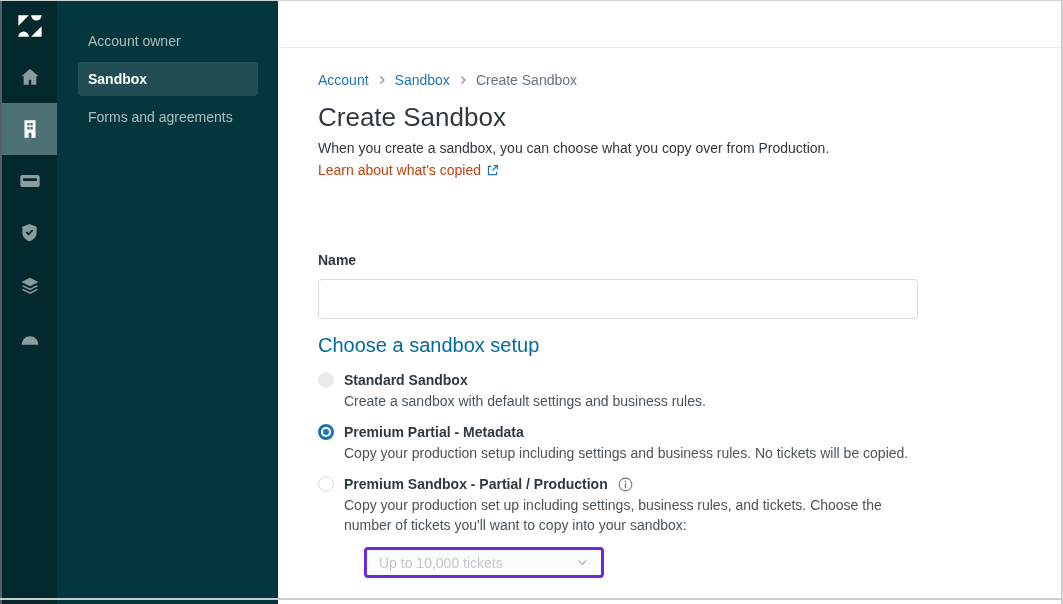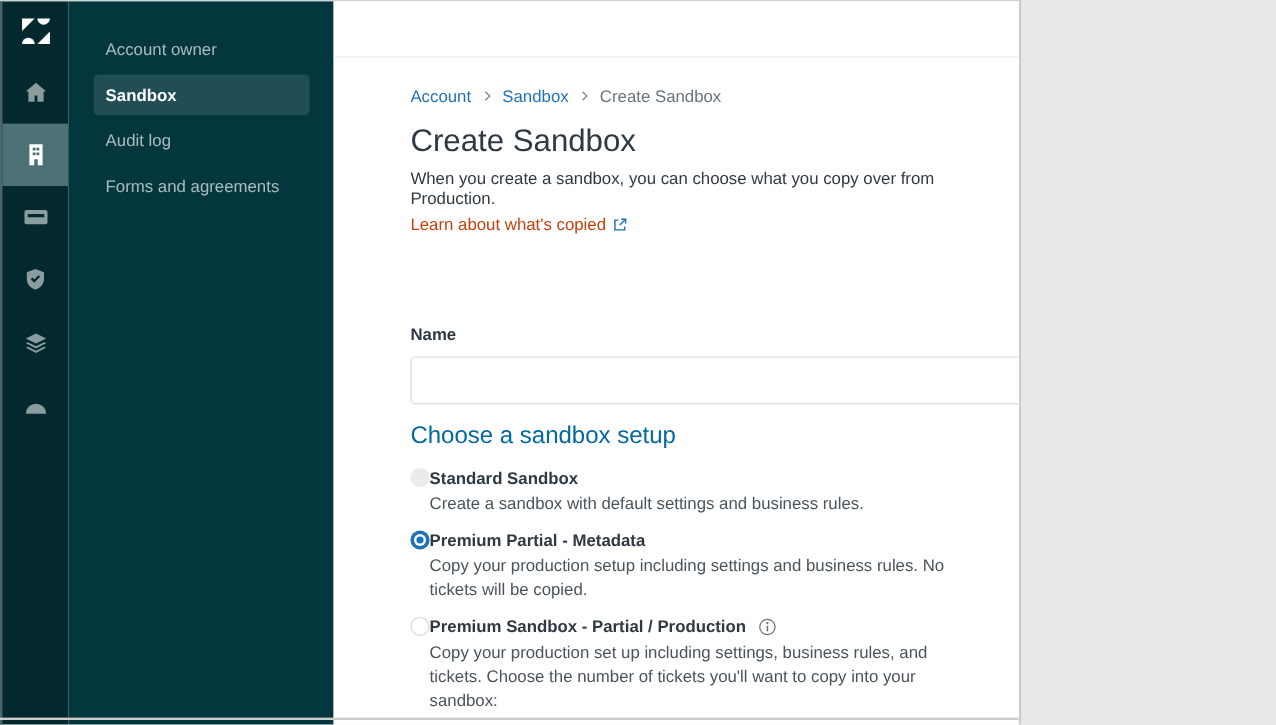--- a/index.html
+++ b/index.html
@@ -1,20 +1,20 @@
 <!DOCTYPE html>
 <html><head>
 <meta charset="utf-8">
 <style>
   * { box-sizing: border-box; margin: 0; padding: 0; }
   html,body { background:#e8e8e8; }
   body { font-family: "Liberation Sans", "DejaVu Sans", sans-serif; }
 
   .screen {
-    width: 851px; height: 604px;
+    width: 1063px; height: 604px;
     position: relative;
     display: flex;
     background: #ffffff;
     border-top: 1px solid #cdd2d4;
     border-right: 2px solid #cccccc;
     overflow: hidden;
   }
   .bottom-frame-line {
     position: absolute; left: 0; right: 0; top: 597px; height: 2px;
     background: #cccccc; z-index: 60;
@@ -46,21 +46,21 @@
   }
   .subnav-item.selected {
     height: 34px; margin: 2px 0;
     background: rgba(255,255,255,0.12);
     color: #ffffff; font-weight: bold;
   }
 
   
   .main { flex: 1; background: #ffffff; display:flex; flex-direction:column; min-width:0; }
   .topbar { height: 47px; border-bottom: 1px solid #e9ebed; flex-shrink:0; }
-  .content { padding: 24px 40px 0 40px; margin-left: 24px; }
+  .content { padding: 24px 40px 0 40px; }
 
   .breadcrumb { display:flex; align-items:center; gap:8px; font-size:14px; }
   .crumb-link { color:#1f73b7; text-decoration:none; cursor:pointer; }
   .crumb-current { color:#68737d; }
   .crumb-sep { display:flex; align-items:center; }
 
   .page-title { margin-top:14px; font-size:26px; font-weight:400; color:#2f3941; line-height:30px; }
   .intro { margin-top:8px; font-size:14px; color:#2f3941; line-height:17px; }
   .learn-link {
     margin-top:5px; font-size:14px; color:#c2410c; line-height:17px;
@@ -72,21 +72,21 @@
     margin-top:11px; width:600px; height:40px;
     border:1px solid #d8dcde; border-radius:4px;
     font-size:14px; color:#2f3941; padding:0 12px; outline:none;
     font-family: "Liberation Sans", "DejaVu Sans", sans-serif;
     display:block;
   }
   .setup-label { margin-top:15px; font-size:20px; font-weight:normal; color:#0369a1; }
 
   .options { margin-top:14px; }
   .option {
-    display:grid; grid-template-columns:16px 1fr; column-gap:0;
+    display:grid; grid-template-columns:16px 1fr; column-gap:10px;
     margin-bottom:12px; max-width:600px;
   }
   .radio {
     width:16px; height:16px; border-radius:50%; margin-top:1px;
     position:relative; cursor:pointer;
   }
   .radio.disabled { background:#e9ebed; }
   .radio.unselected { background:#fff; border:1px solid #d8dcde; }
   .radio.selected { background:#1f73b7; }
   .radio.selected::before {
@@ -163,23 +163,20 @@
       </svg>
     </div>
   </div>
 
   <div class="subnav">
     <div class="subnav-item">
       <span>Account owner</span>
     </div>
     <div class="subnav-item selected">
       <span>Sandbox</span>
-    </div>
-    <div class="subnav-item">
-      <span>Audit log</span>
     </div>
     <div class="subnav-item">
       <span>Forms and agreements</span>
     </div>
   </div>
 
   <div class="main">
     <div class="topbar"></div>
 
     <div class="content">

